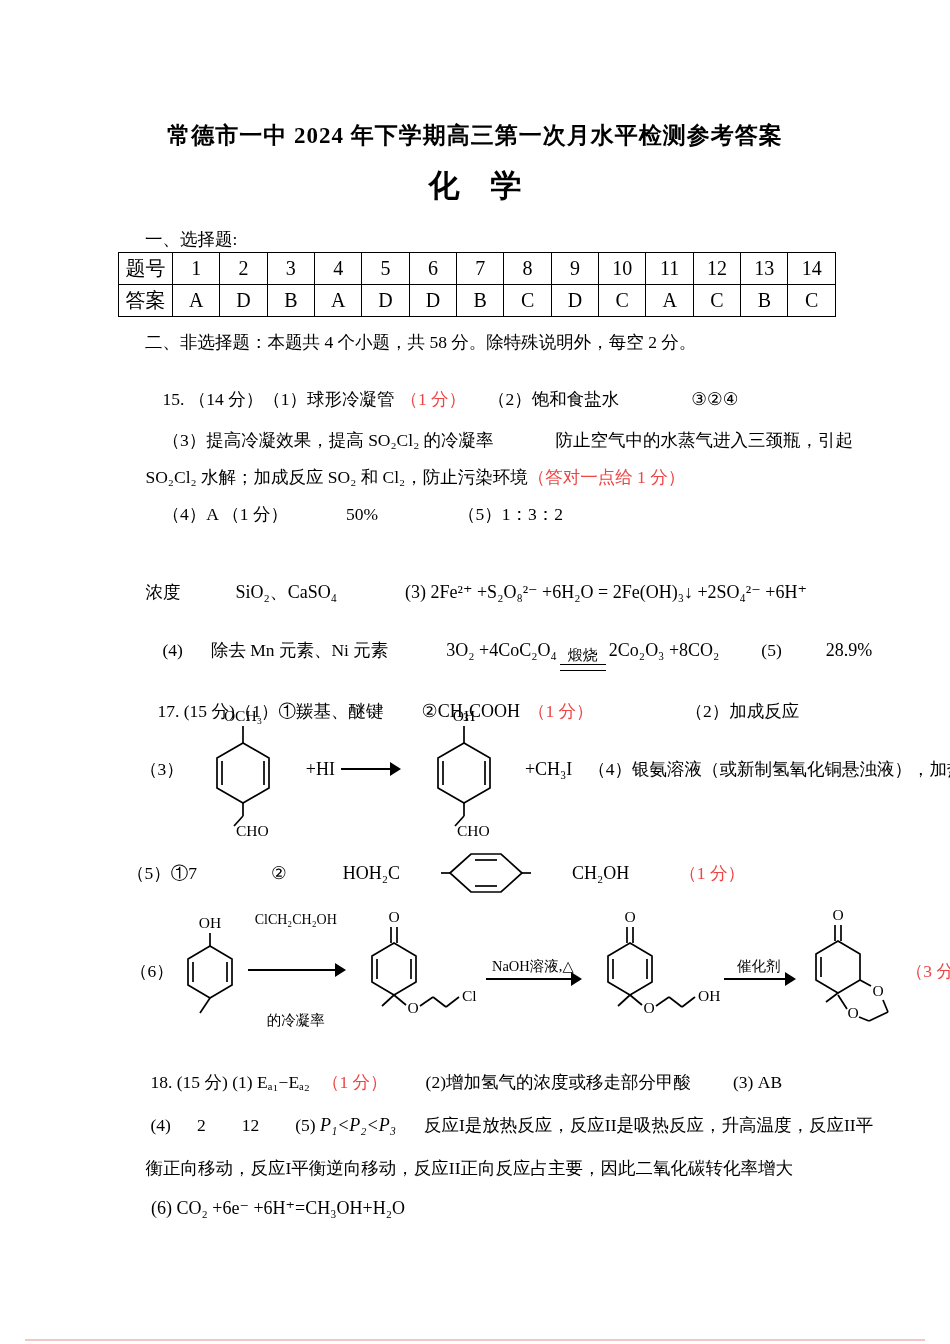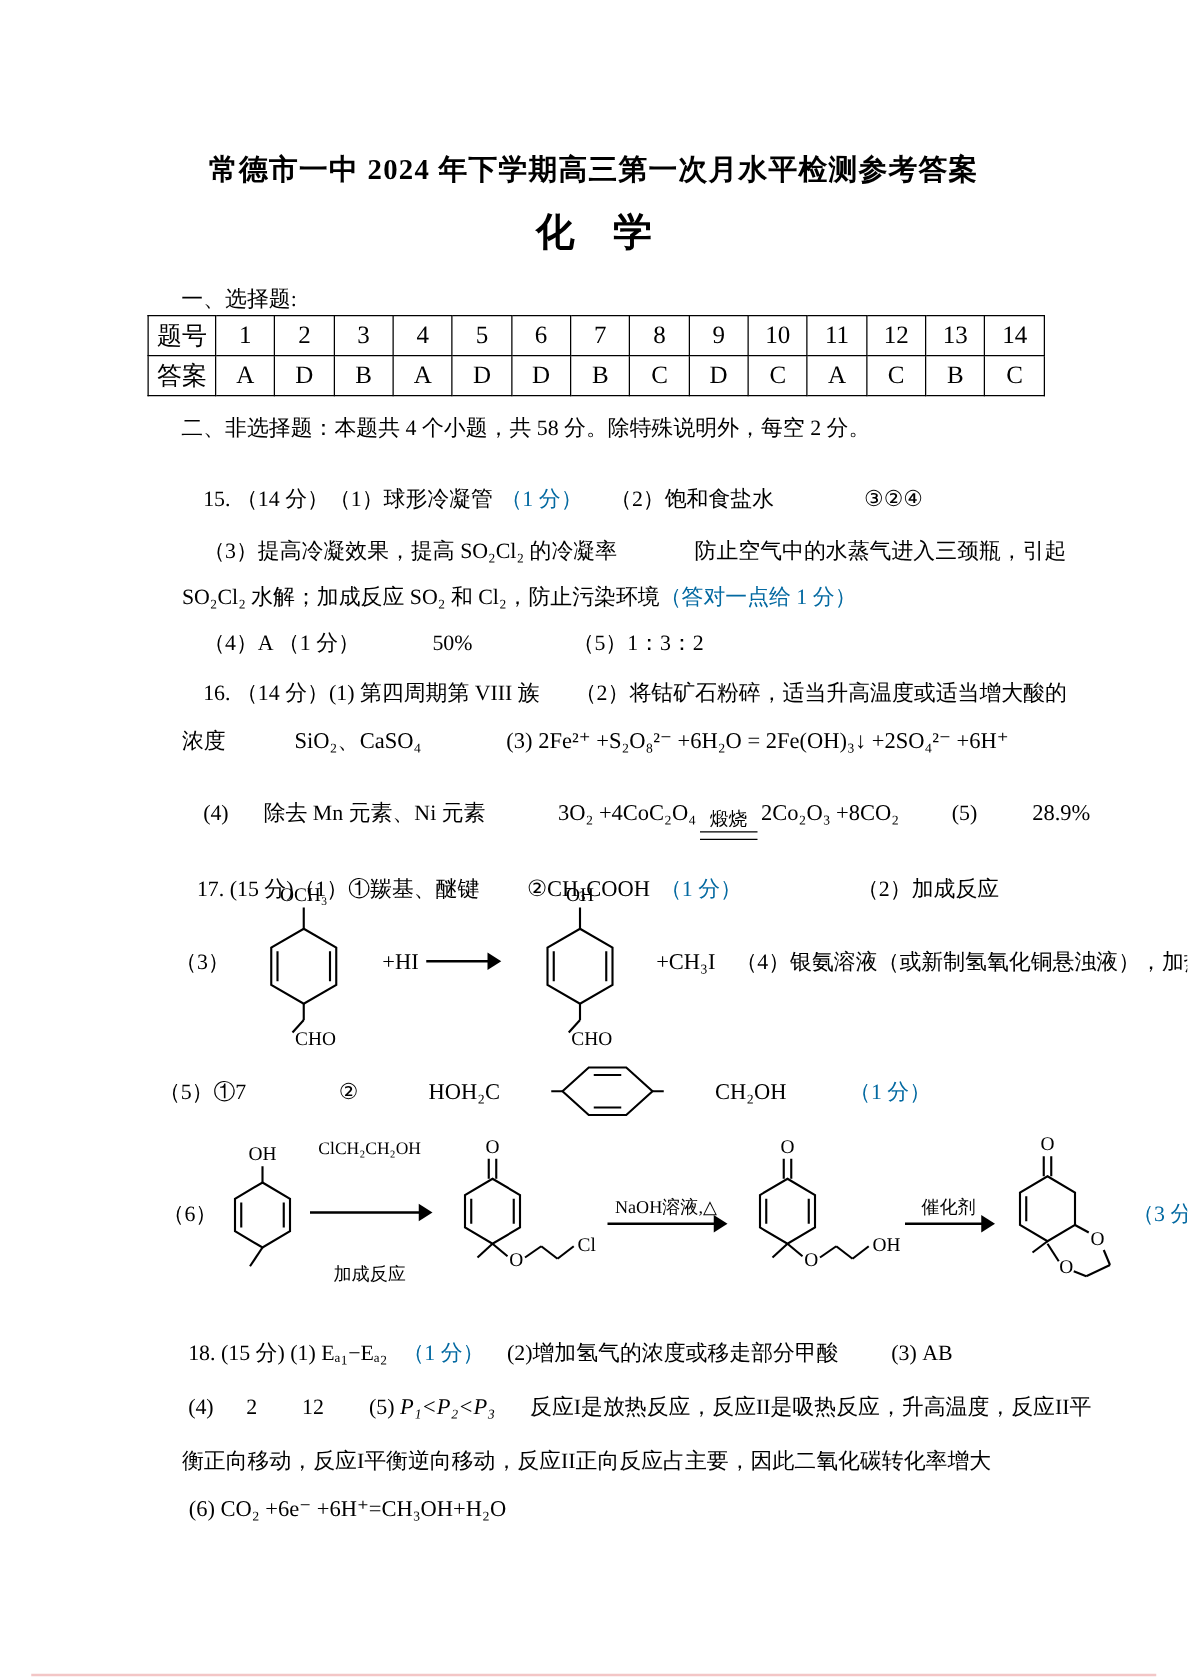--- a/index.html
+++ b/index.html
@@ -4,21 +4,21 @@
 <style>
   html,body { margin:0; padding:0; background:#ffffff; }
   .page { position:relative; width:950px; height:1344px; background:#ffffff;
           font-family:"Liberation Serif","DejaVu Serif",serif; color:#000; overflow:hidden; }
   .abs { position:absolute; }
   .center { left:0; width:950px; text-align:center; }
   .title { font-size:23px; font-weight:bold; letter-spacing:1px; }
   .subject { font-size:31px; font-weight:bold; }
   .line { font-size:17.5px; white-space:pre; }
   .line span { white-space:pre; }
-  .red { color:#0369a1; }
+  .red { color:#ef4444; }
   .it { font-style:italic; }
   .eq { font-size:18px; }
 
   table.ans { border-collapse:collapse; table-layout:fixed; width:718px; background:#fff; }
   table.ans td { border:1.6px solid #000; height:31px; text-align:center;
                  font-size:20px; padding:0; overflow:hidden; }
 
   .cond-eq { display:inline-flex; flex-direction:column; align-items:center;
              vertical-align:-4px; margin:0 3px; }
   .cond-label { font-size:15px; line-height:1.05; }
@@ -111,23 +111,20 @@
   <div class="abs line" style="left:145px; top:407px;">
     <span>（3）提高冷凝效果，提高 SO₂Cl₂ 的冷凝率</span><span style="margin-left:62px;">防止空气中的水蒸气进入三颈瓶，引起</span>
   </div>
   <div class="abs line" style="left:128px; top:444px;">
     <span>SO₂Cl₂ 水解；加成反应 SO₂ 和 Cl₂，防止污染环境</span><span class="red">（答对一点给 1 分）</span>
   </div>
   <div class="abs line" style="left:145px; top:481px;">
     <span>（4）A （1 分）</span><span style="margin-left:58px;">50%</span><span style="margin-left:80px;">（5）1：3：2</span>
   </div>
 
-  <div class="abs line" style="left:145px; top:521px;">
-    <span>16. （14 分）(1) 第四周期第 VIII 族</span><span style="margin-left:28px;">（2）将钴矿石粉碎，适当升高温度或适当增大酸的</span>
-  </div>
   <div class="abs line" style="left:128px; top:559px;">
     <span>浓度</span><span class="eq" style="margin-left:55px;">SiO₂、CaSO₄</span><span class="eq" style="margin-left:68px;">(3) 2Fe²⁺ +S₂O₈²⁻ +6H₂O = 2Fe(OH)₃↓ +2SO₄²⁻ +6H⁺</span>
   </div>
   <div class="abs line" style="left:145px; top:617px;">
     <span>(4)</span><span style="margin-left:28px;">除去 Mn 元素、Ni 元素</span><span class="eq" style="margin-left:58px;">3O₂ +4CoC₂O₄</span><span class="cond-eq"><span class="cond-label">煅烧</span><span class="dbl"></span></span><span class="eq">2Co₂O₃ +8CO₂</span><span style="margin-left:42px;">(5)</span><span class="eq" style="margin-left:44px;">28.9%</span>
   </div>
 
   <div class="abs line" style="left:140px; top:678px;">
     <span>17. (15 分)（1）①羰基、醚键</span><span class="eq" style="margin-left:38px;">②CH₃COOH</span><span class="red" style="margin-left:8px;">（1 分）</span><span style="margin-left:92px;">（2）加成反应</span>
   </div>
@@ -183,21 +180,21 @@
       <text x="36" y="18" text-anchor="middle">OH</text>
       <line x1="36" y1="23" x2="36" y2="36"></line>
       <polygon points="36,36 58,49 58,75 36,88 14,75 14,49"></polygon>
       <line x1="19" y1="52" x2="19" y2="72"></line>
       <line x1="53" y1="52" x2="53" y2="72"></line>
       <line x1="36" y1="88" x2="26" y2="103"></line>
     </svg>
     <span class="rxn-arrow" style="width:96px; margin:0 2px;gap:38px;">
       <span class="lbl eq" style="font-size:14px;">ClCH₂CH₂OH</span>
       <span class="shaft"></span>
-      <span class="lbl">加成反应</span>
+      <span class="lbl">的冷凝率</span>
     </span>
     <svg class="mol" width="138" height="132" viewBox="0 0 138 132">
       <text x="48" y="17" text-anchor="middle">O</text>
       <line x1="45" y1="22" x2="45" y2="38"></line>
       <line x1="51" y1="22" x2="51" y2="38"></line>
       <polygon points="48,38 70,51 70,77 48,90 26,77 26,51"></polygon>
       <line x1="31" y1="54" x2="31" y2="74"></line>
       <line x1="65" y1="54" x2="65" y2="74"></line>
       <line x1="48" y1="90" x2="36" y2="101"></line>
       <line x1="48" y1="90" x2="60" y2="100"></line>
@@ -242,21 +239,21 @@
       <line x1="85" y1="95" x2="90" y2="107"></line>
       <line x1="90" y1="107" x2="71" y2="116"></line>
       <line x1="71" y1="116" x2="61" y2="112"></line>
       <text x="55" y="113" text-anchor="middle">O</text>
       <line x1="49" y1="104" x2="40" y2="90"></line>
     </svg>
     <span class="line red" style="margin-left:8px;">（3 分）</span>
   </div>
 
   <div class="abs line" style="left:133px; top:1049px;">
-    <span>18. (15 分) (1) Eₐ₁−Eₐ₂</span><span class="red" style="margin-left:12px;">（1 分）</span><span style="margin-left:18px;">(2)增加氢气的浓度或移走部分甲酸</span><span style="margin-left:42px;">(3) AB</span>
+    <span>18. (15 分) (1) Eₐ₁−Eₐ₂</span><span class="red" style="margin-left:12px;">（1 分）</span><span style="margin-left:38px;">(2)增加氢气的浓度或移走部分甲酸</span><span style="margin-left:42px;">(3) AB</span>
   </div>
   <div class="abs line" style="left:133px; top:1092px;">
     <span>(4)</span><span style="margin-left:26px;">2</span><span style="margin-left:36px;">12</span><span style="margin-left:36px;">(5) </span><span class="it eq">P₁&lt;P₂&lt;P₃</span><span style="margin-left:28px;">反应I是放热反应，反应II是吸热反应，升高温度，反应II平</span>
   </div>
   <div class="abs line" style="left:128px; top:1135px;">
     <span>衡正向移动，反应I平衡逆向移动，反应II正向反应占主要，因此二氧化碳转化率增大</span>
   </div>
   <div class="abs line eq" style="left:133px; top:1176px;">
     <span>(6) CO₂ +6e⁻ +6H⁺=CH₃OH+H₂O</span>
   </div>

